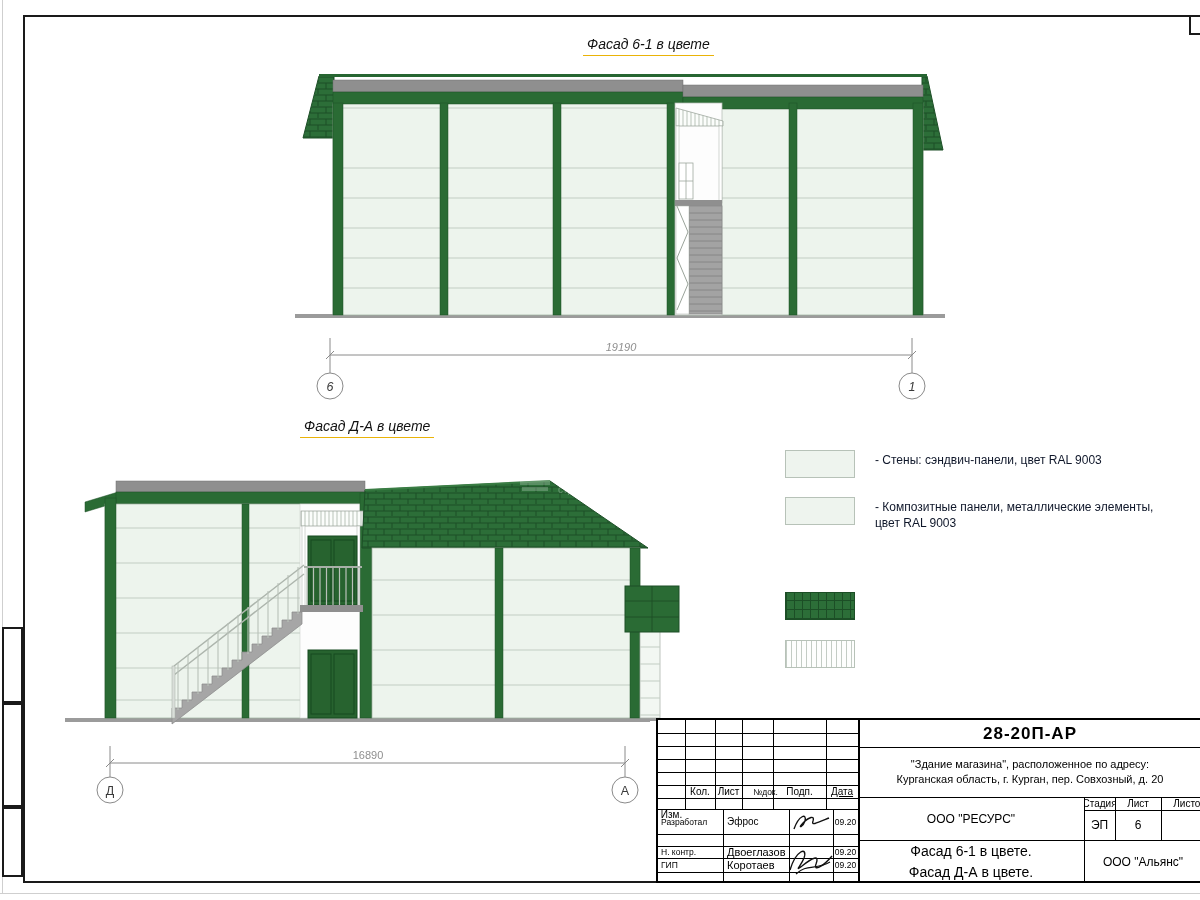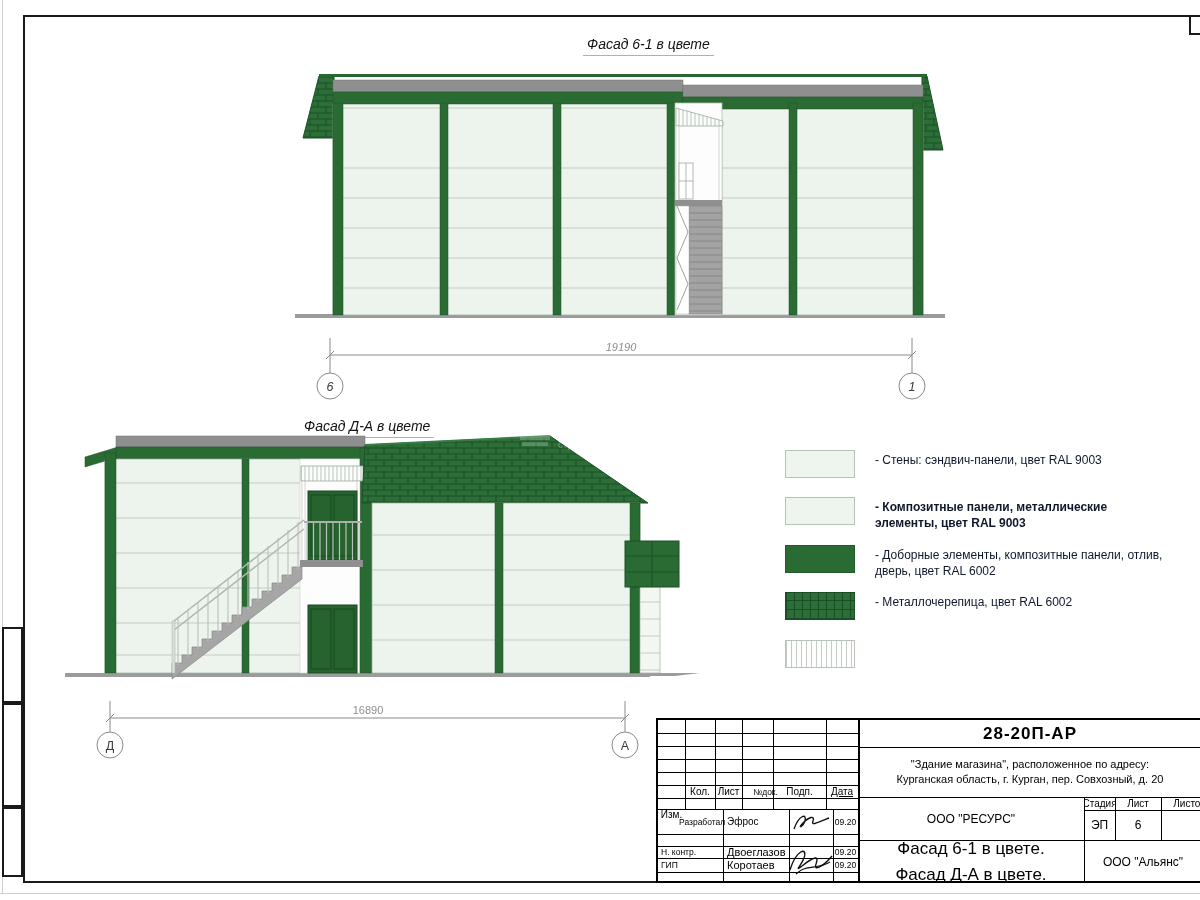--- a/index.html
+++ b/index.html
@@ -33,21 +33,21 @@
   
   #titleblock{
     left:656px;top:718px;width:544px;height:165px;box-sizing:border-box;
     border-top:2px solid #000;border-left:2px solid #000;border-bottom:2px solid #000;
     background:#fff;
   }
   .tbl{position:absolute;background:#000;}
   .tbc{position:absolute;display:flex;align-items:center;justify-content:center;
        text-align:center;overflow:hidden;color:#000;}
   .fs8{font-size:8.5px;} .fs9{font-size:11px;} .fs10{font-size:10px;}
-  .fs11{font-size:11px;line-height:1.35;} .fs12{font-size:12px;} .fs125{font-size:17px;line-height:1.5;}
+  .fs11{font-size:11px;line-height:1.35;} .fs12{font-size:12px;} .fs125{font-size:14px;line-height:1.5;}
   .docnum{font-size:17px;letter-spacing:1px;font-weight:600;}
 </style>
 </head>
 <body>
 
 <div class="abs paper-edge-v"></div>
 <div class="abs paper-edge-h"></div>
 
 <div class="abs frame-line" style="left:23px;top:15px;width:1177px;height:2px;"></div>
 <div class="abs frame-line" style="left:23px;top:15px;width:2px;height:868px;"></div>
@@ -118,21 +118,21 @@
     <path d="M36 289L44 281M618 289L626 281"></path>
   </g>
   <text x="331" y="281" text-anchor="middle" font-size="11" fill="#8f8f8f">19190</text>
   <circle cx="40" cy="316" r="13" fill="#ffffff" stroke="#8a8a8a" stroke-width="1"></circle>
   <text x="40" y="320.5" text-anchor="middle" font-size="12.5" fill="#3a3a3a">6</text>
   <circle cx="622" cy="316" r="13" fill="#ffffff" stroke="#8a8a8a" stroke-width="1"></circle>
   <text x="622" y="320.5" text-anchor="middle" font-size="12.5" fill="#3a3a3a">1</text>
 </svg>
 </div>
 
-<div class="abs" style="left:60px;top:423px;width:650px;height:340px;">
+<div class="abs" style="left:60px;top:468px;width:650px;height:340px;">
 <svg width="650" height="340" viewBox="0 0 650 340">
   <defs>
     <pattern id="tiles2" width="16" height="12" patternUnits="userSpaceOnUse">
       <rect width="16" height="12" fill="#2c6e38"></rect>
       <path d="M0 1H16M0 7H16" stroke="#1c4e26" stroke-width="1.2" fill="none"></path>
       <path d="M4 1V7M12 7V12" stroke="#1c4e26" stroke-width="1" fill="none"></path>
     </pattern>
     <pattern id="prof2" width="4" height="6" patternUnits="userSpaceOnUse">
       <rect width="4" height="6" fill="#fbfdfb"></rect>
       <path d="M1 0V6" stroke="#b9c3ba" stroke-width="1"></path>
@@ -213,31 +213,26 @@
   <circle cx="565" cy="322" r="13" fill="#ffffff" stroke="#8a8a8a" stroke-width="1"></circle>
   <text x="565" y="326.5" text-anchor="middle" font-size="12.5" fill="#3a3a3a">А</text>
 </svg>
 </div>
 
 <div class="abs" style="left:785px;top:450px;width:400px;height:220px;">
   <div class="legend-item" style="left:0;top:0;">
     <div class="sw sw-light"></div>
     <div class="legend-text">- Стены: сэндвич-панели, цвет RAL 9003</div>
   </div>
-  <div class="legend-item" style="left:0;top:47px;font-weight:bold;">
+  <div class="legend-item" style="left:0;top:47px;">
     <div class="sw sw-light"></div>
     <div class="legend-text">- Композитные панели, металлические элементы, цвет RAL 9003</div>
   </div>
-  <div class="legend-item" style="left:0;top:95px;">
-    <div class="sw sw-green"></div>
-    <div class="legend-text">- Доборные элементы,  композитные панели, отлив, дверь, цвет RAL 6002</div>
-  </div>
   <div class="legend-item" style="left:0;top:142px;">
     <div class="sw sw-tiles"></div>
-    <div class="legend-text">- Металлочерепица, цвет RAL 6002</div>
   </div>
   <div class="legend-item" style="left:0;top:190px;">
     <div class="sw sw-prof"></div>
   </div>
 </div>
 
 <div id="titleblock" class="abs">
 
   <div class="tbl" style="left:27px;top:0;width:1px;height:89px;"></div>
   <div class="tbl" style="left:57px;top:0;width:1px;height:89px;"></div>
@@ -268,21 +263,21 @@
   <div class="tbl" style="left:426px;top:90px;width:118px;height:1px;"></div>
   <div class="tbl" style="left:200px;top:120px;width:344px;height:1px;"></div>
 
   <div class="tbc fs10" style="left:0;top:65px;width:27px;height:13px;margin-top:23px;">Изм.</div>
   <div class="tbc fs10" style="left:27px;top:65px;width:30px;height:13px;">Кол.</div>
   <div class="tbc fs10" style="left:57px;top:65px;width:27px;height:13px;">Лист</div>
   <div class="tbc fs8" style="left:92px;top:65px;width:31px;height:13px;">№док.</div>
   <div class="tbc fs10" style="left:115px;top:65px;width:53px;height:13px;text-align:right;">Подп.</div>
   <div class="tbc fs10" style="left:168px;top:65px;width:32px;height:13px;text-decoration:underline;">Дата</div>
 
-  <div class="tbc fs8" style="left:1px;top:89px;width:63px;height:25px;justify-content:flex-start;padding-left:20px;">Разработал</div>
+  <div class="tbc fs8" style="left:1px;top:89px;width:63px;height:25px;justify-content:flex-start;padding-left:2px;">Разработал</div>
   <div class="tbc fs10" style="left:66px;top:89px;width:64px;height:25px;justify-content:flex-start;padding-left:3px;">Эфрос</div>
   <div class="tbc fs8" style="left:175px;top:89px;width:25px;height:25px;">09.20</div>
   <div class="tbc fs8" style="left:1px;top:126px;width:63px;height:12px;justify-content:flex-start;padding-left:2px;">Н. контр.</div>
   <div class="tbc fs9" style="left:66px;top:126px;width:64px;height:12px;justify-content:flex-start;padding-left:3px;">Двоеглазов</div>
   <div class="tbc fs8" style="left:175px;top:126px;width:25px;height:12px;">09.20</div>
   <div class="tbc fs8" style="left:1px;top:138px;width:63px;height:14px;justify-content:flex-start;padding-left:2px;">ГИП</div>
   <div class="tbc fs9" style="left:66px;top:138px;width:64px;height:14px;justify-content:flex-start;padding-left:3px;">Коротаев</div>
   <div class="tbc fs8" style="left:175px;top:138px;width:25px;height:14px;">09.20</div>
 
   <svg class="abs" style="left:133px;top:91px;" width="42" height="24" viewBox="0 0 42 24">

